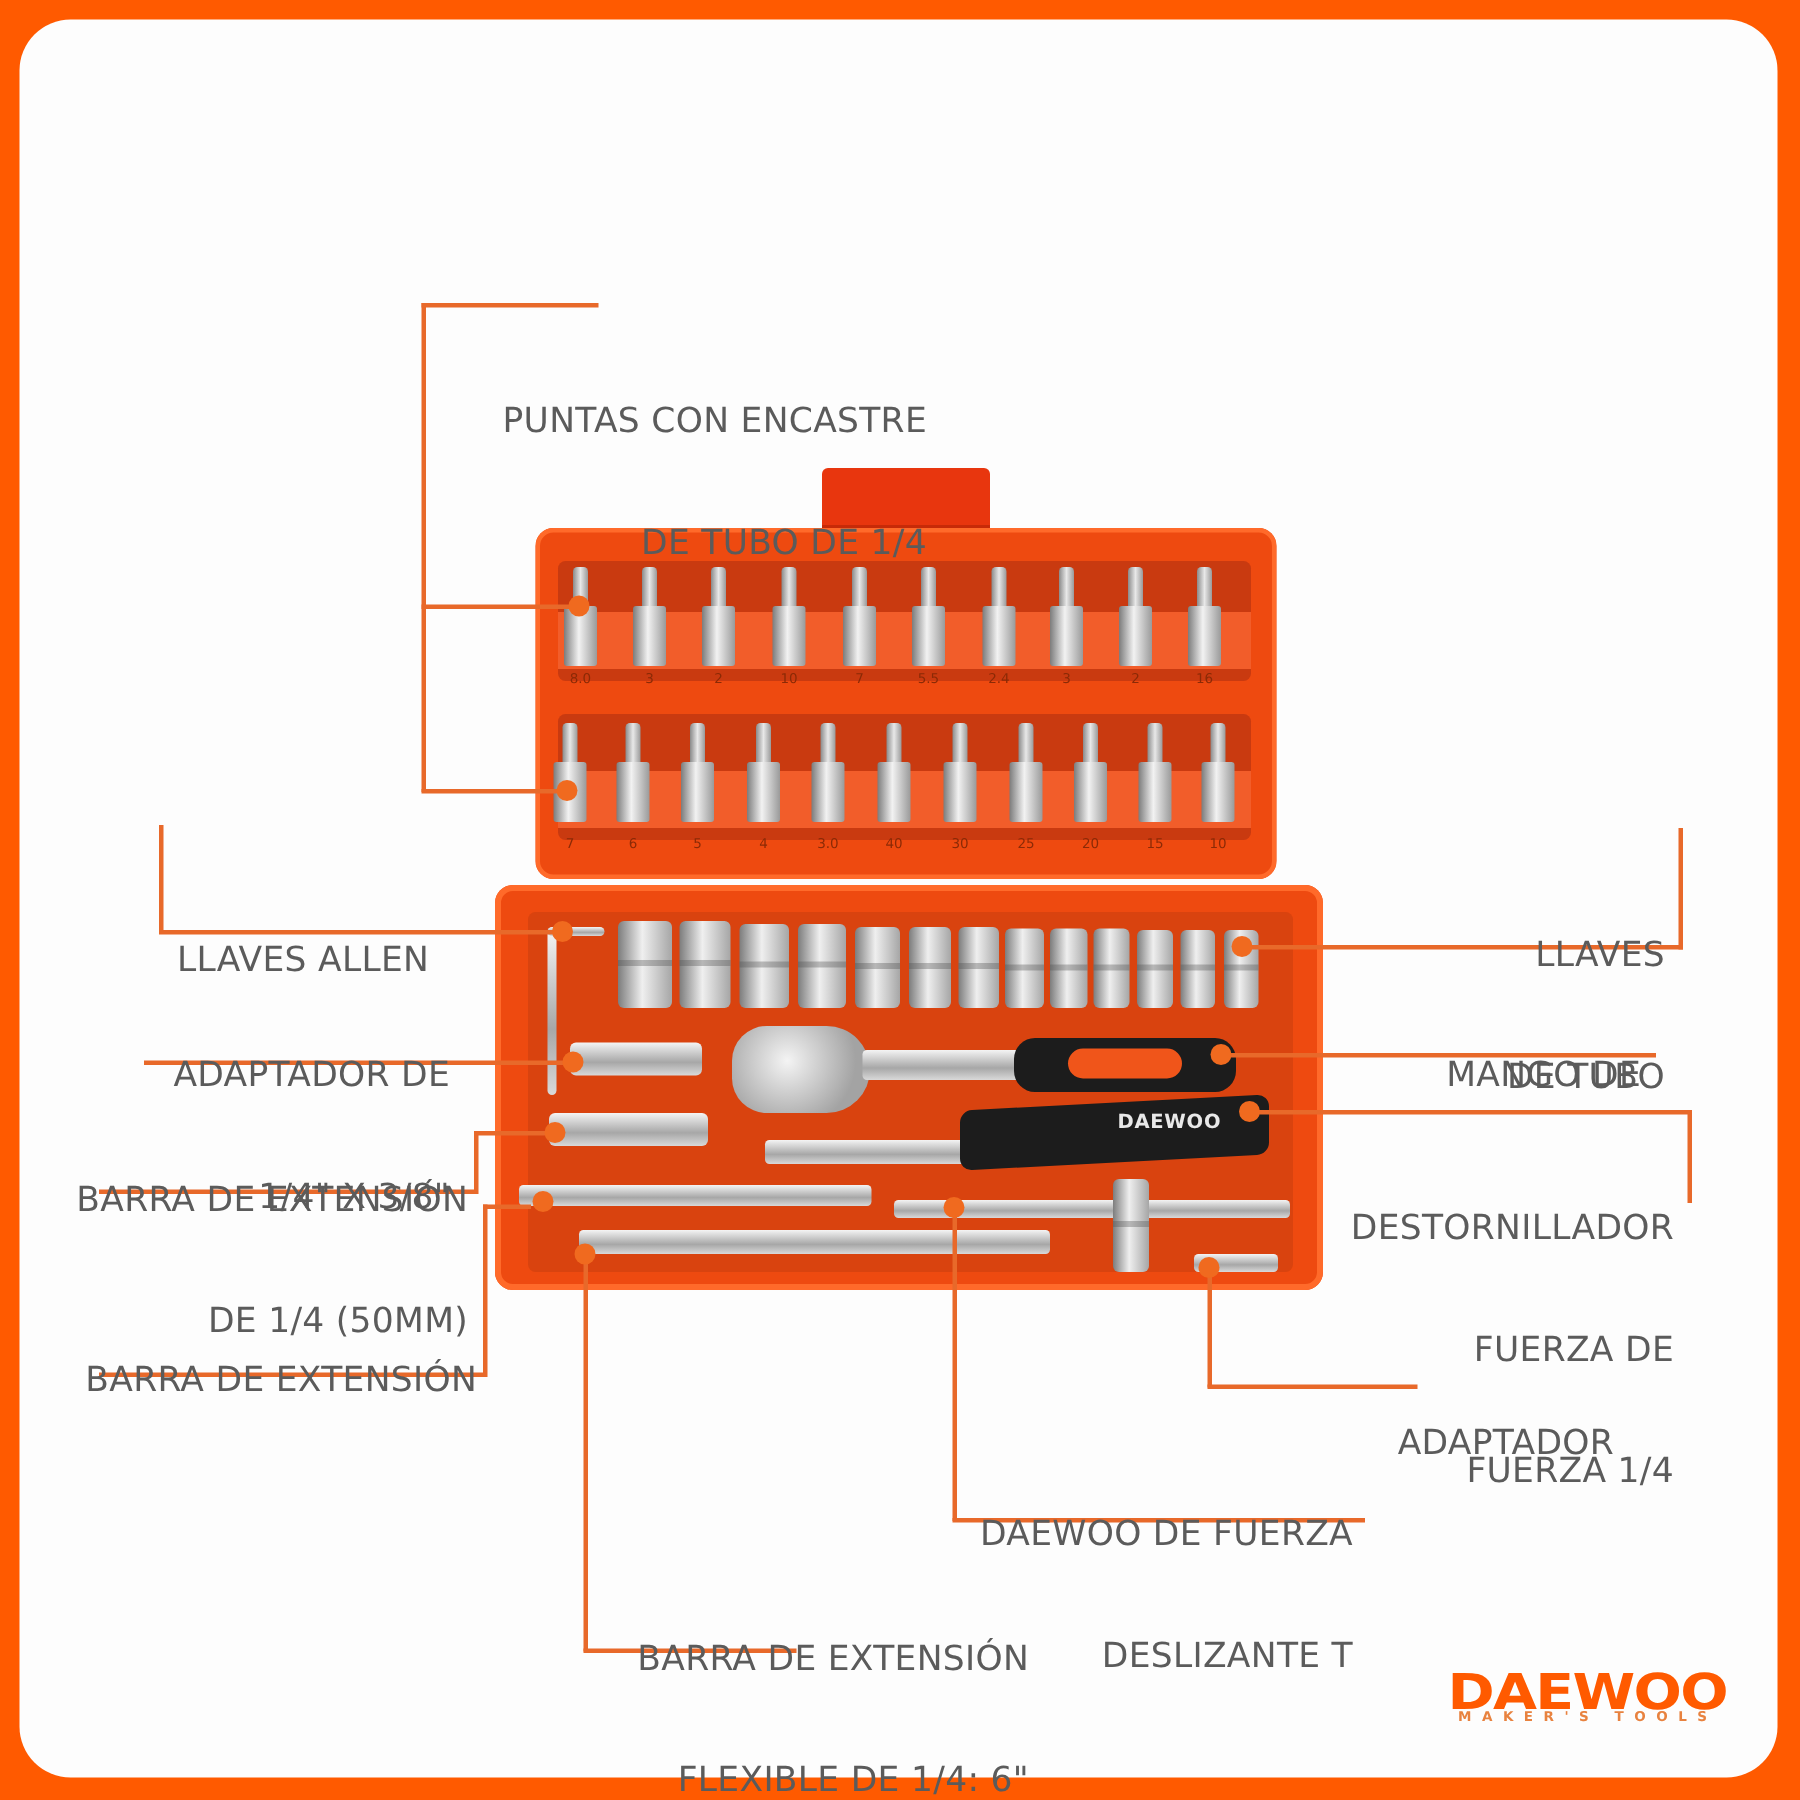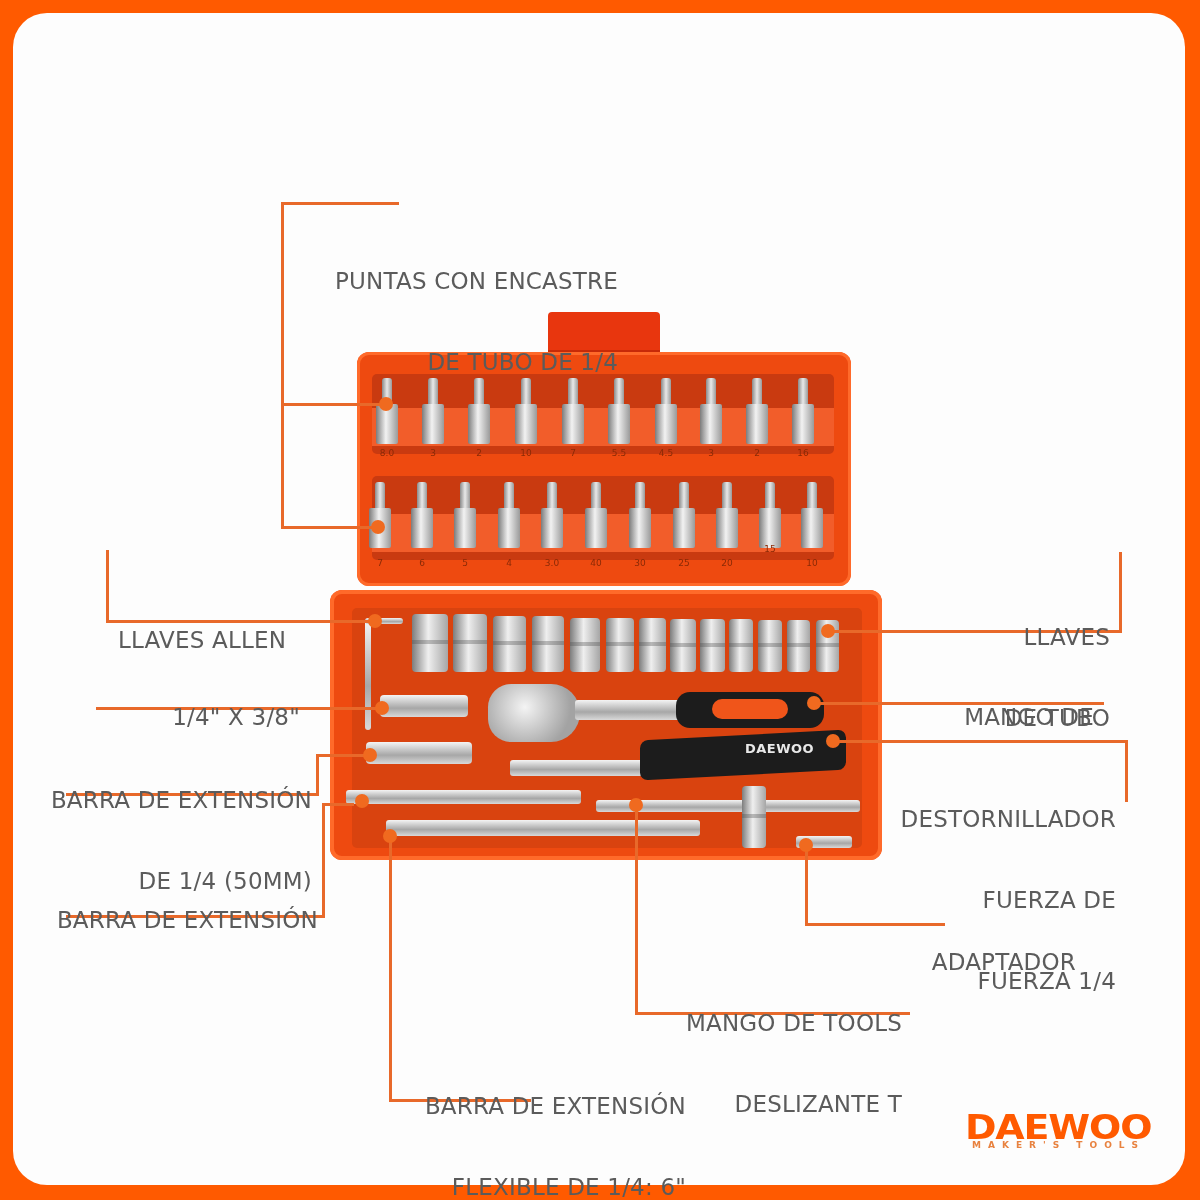--- a/index.html
+++ b/index.html
@@ -96,21 +96,21 @@
         <div class="body"></div>
       </div>
   </div>
   <div>
     <span class="bitnum" style="left:372px;top:448px">8.0</span>
     <span class="bitnum" style="left:418px;top:448px">3</span>
     <span class="bitnum" style="left:464px;top:448px">2</span>
     <span class="bitnum" style="left:511px;top:448px">10</span>
     <span class="bitnum" style="left:558px;top:448px">7</span>
     <span class="bitnum" style="left:604px;top:448px">5.5</span>
-    <span class="bitnum" style="left:651px;top:448px">4.5</span>
+    <span class="bitnum" style="left:651px;top:448px">2.4</span>
     <span class="bitnum" style="left:696px;top:448px">3</span>
     <span class="bitnum" style="left:742px;top:448px">2</span>
     <span class="bitnum" style="left:788px;top:448px">16</span>
   </div>
 
   <div>
     <div class="bit" style="left:369px;top:482px">
         <div class="tip"></div>
         <div class="body"></div>
       </div>
@@ -158,21 +158,21 @@
   <div>
     <span class="bitnum" style="left:365px;top:558px">7</span>
     <span class="bitnum" style="left:407px;top:558px">6</span>
     <span class="bitnum" style="left:450px;top:558px">5</span>
     <span class="bitnum" style="left:494px;top:558px">4</span>
     <span class="bitnum" style="left:537px;top:558px">3.0</span>
     <span class="bitnum" style="left:581px;top:558px">40</span>
     <span class="bitnum" style="left:625px;top:558px">30</span>
     <span class="bitnum" style="left:669px;top:558px">25</span>
     <span class="bitnum" style="left:712px;top:558px">20</span>
-    <span class="bitnum" style="left:755px;top:544px">15</span>
+    <span class="bitnum" style="left:755px;top:558px">15</span>
     <span class="bitnum" style="left:797px;top:558px">10</span>
   </div>
 
   <div class="case-base"></div>
   <div class="tray" style="left:352px;top:608px;width:510px;height:240px;background:#d9430f"></div>
 
   <div class="bar" style="left:365px;top:620px;width:6px;height:110px"></div>
   <div class="bar" style="left:365px;top:618px;width:38px;height:6px"></div>
 
   <div>
@@ -270,20 +270,21 @@
 <div class="label right" style="left:300px;top:214px;width:318px">
   <div>PUNTAS CON ENCASTRE</div>
   <div>DE TUBO DE 1/4</div>
 </div>
 
 <div class="label" style="left:118px;top:573px">
   <div>LLAVES ALLEN</div>
 </div>
 
 <div class="label right" style="left:60px;top:650px;width:240px">
+  <div>ADAPTADOR DE</div>
   <div>1/4" X 3/8"</div>
 </div>
 
 <div class="label right" style="left:20px;top:733px;width:292px">
   <div>BARRA DE EXTENSIÓN</div>
   <div>DE 1/4 (50MM)</div>
 </div>
 
 <div class="label right" style="left:20px;top:853px;width:298px">
   <div>BARRA DE EXTENSIÓN</div>
@@ -302,21 +303,21 @@
   <div>DESTORNILLADOR</div>
   <div>FUERZA DE</div>
   <div>FUERZA 1/4</div>
 </div>
 
 <div class="label right" style="left:900px;top:895px;width:176px">
   <div>ADAPTADOR</div>
 </div>
 
 <div class="label right" style="left:640px;top:956px;width:262px">
-  <div>MANGO DE TOOLS</div>
+  <div>DAEWOO DE FUERZA</div>
   <div>DESLIZANTE T</div>
 </div>
 
 <div class="label right" style="left:396px;top:1039px;width:290px">
   <div>BARRA DE EXTENSIÓN</div>
   <div>FLEXIBLE DE 1/4: 6"</div>
 </div>
 
 <div class="logo">DAEWOO</div>
 <div class="logo-sub">MAKER'S TOOLS</div>

